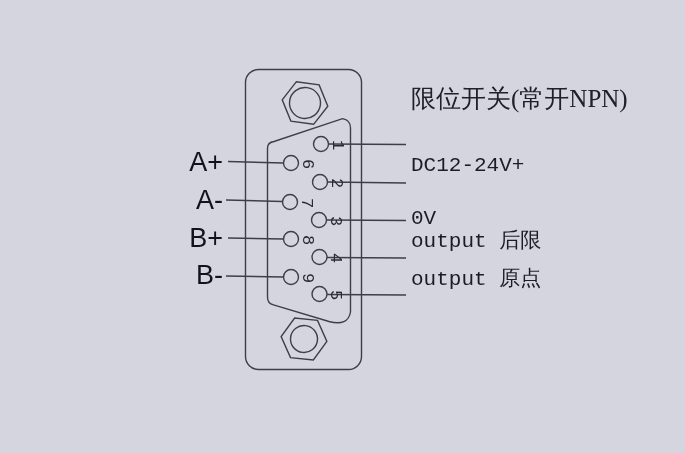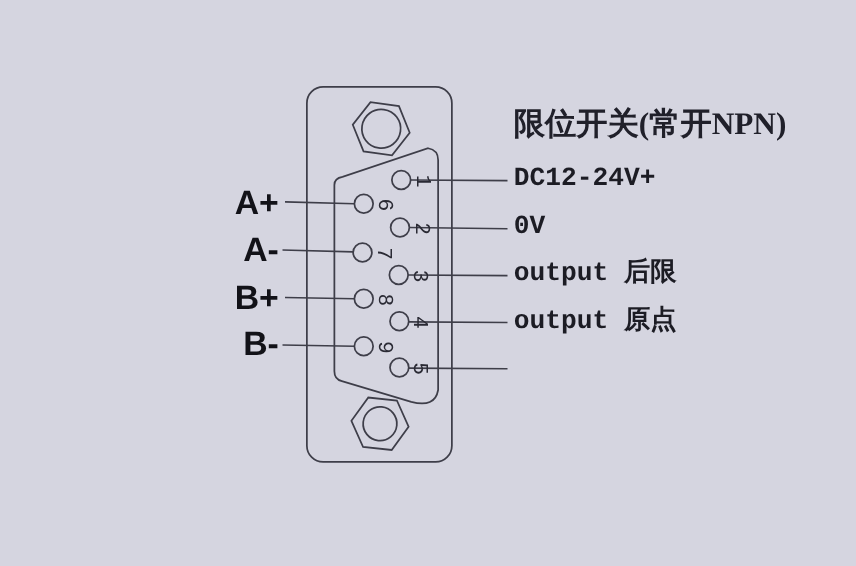--- a/index.html
+++ b/index.html
@@ -5,40 +5,40 @@
   html,body{margin:0;padding:0;}
   .canvas{
     position:relative;
     width:685px;height:453px;
     background:#d5d5e0;
     overflow:hidden;
     color:#1c1c24;
   }
   svg.linework{position:absolute;left:0;top:0;}
   svg.linework *{fill:none;stroke:#3e3e49;stroke-width:1.4;}
-  .lbl{position:absolute;white-space:pre;font-weight:bold;}
+  .lbl{position:absolute;white-space:pre;}
   .cjk{
     font-family:"Liberation Serif","DejaVu Serif",serif;
     font-size:25px;
     color:#20202a;
   }
   .motor-title{left:129px;top:119px;letter-spacing:1px;}
   .right-title{left:411px;top:82px;}
   .motor-label{
     font-family:"Liberation Sans","DejaVu Sans",sans-serif;
     font-size:27px;
     color:#121218;
     left:150px;width:73px;height:32px;line-height:32px;
     text-align:right;
   }
   .io-label{
     font-family:"Liberation Mono","DejaVu Sans Mono",monospace;
     font-size:21px;
     color:#1c1c24;
-    left:411px;height:26px;line-height:26px;
+    left:411px;height:26px;line-height:26px;margin-top:22px;
   }
   .pin-num{
     position:absolute;
     font-family:"Liberation Mono","DejaVu Sans Mono",monospace;
     font-size:17px;
     color:#2a2a34;
     transform:translate(-50%,-50%) rotate(90deg);
   }
 </style>
 </head>
@@ -103,17 +103,17 @@
   <span class="pin-num" style="left:306.5px;top:240px">8</span>
   <span class="pin-num" style="left:306.5px;top:278px">9</span>
 
   <div class="lbl motor-label" style="top:146px">A+</div>
   <div class="lbl motor-label" style="top:184px">A-</div>
   <div class="lbl motor-label" style="top:222px">B+</div>
   <div class="lbl motor-label" style="top:259px">B-</div>
 
   <div class="lbl cjk right-title">限位开关(常开NPN)</div>
   <div class="lbl io-label" style="top:131px">DC12-24V+</div>
-  <div class="lbl io-label" style="top:169px">0V</div>
+  <div class="lbl io-label" style="top:184px">0V</div>
   <div class="lbl io-label" style="top:245px">output 原点</div>
   <div class="lbl io-label" style="top:207px">output 后限</div>
 
 </div>
 
 </body></html>

